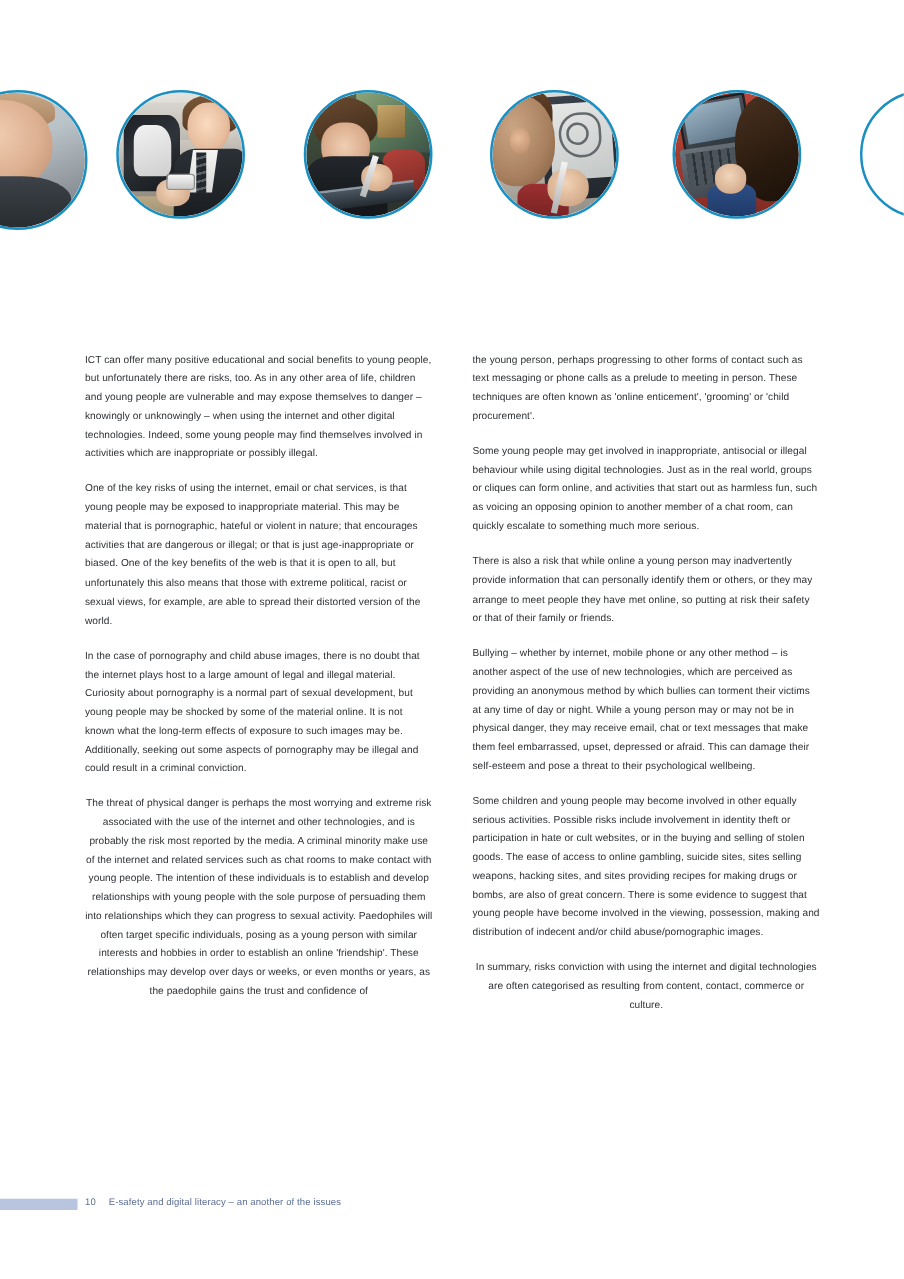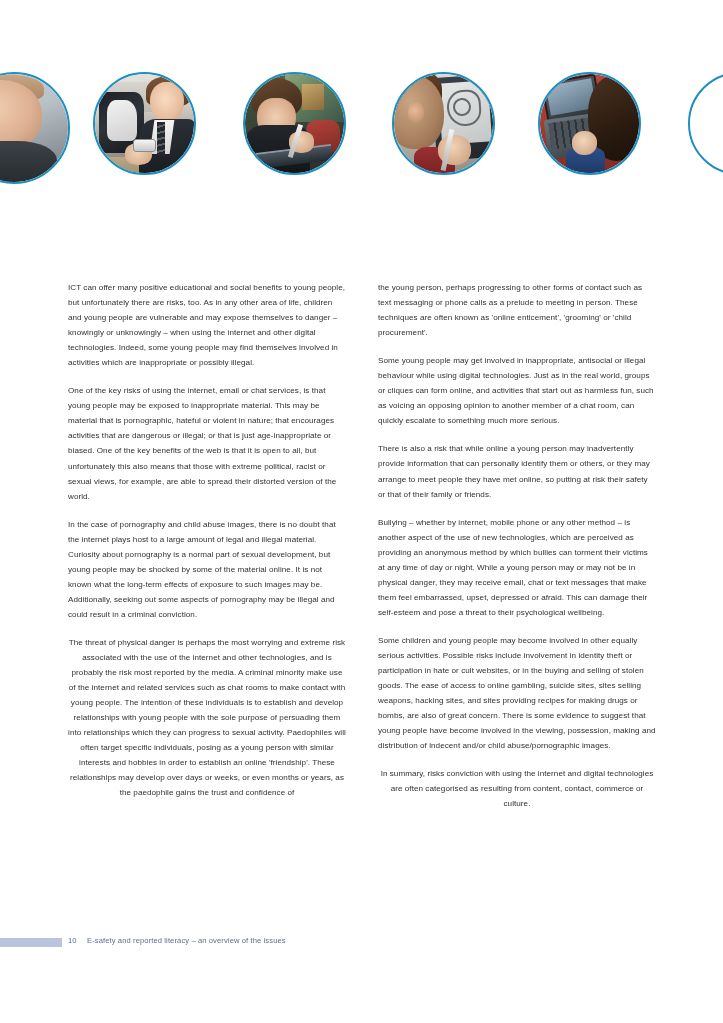--- a/index.html
+++ b/index.html
@@ -213,21 +213,21 @@
     margin: 0 0 13px 0;
     text-align: left;
     letter-spacing: 0.05px;
   }
   p.body-par:last-child { margin-bottom: 0; text-align: center; }
 
   
   #footer {
     position: absolute;
     left: 0;
-    top: 936px;
+    top: 957px;
     width: 717px;
     height: 18px;
   }
   #footer-bar {
     position: absolute;
     left: 0;
     top: 2px;
     width: 62px;
     height: 9px;
     background: #b9c4de;
@@ -348,14 +348,14 @@
     <p class="body-par">Bullying – whether by internet, mobile phone or any other method – is another aspect of the use of new technologies, which are perceived as providing an anonymous method by which bullies can torment their victims at any time of day or night. While a young person may or may not be in physical danger, they may receive email, chat or text messages that make them feel embarrassed, upset, depressed or afraid. This can damage their self-esteem and pose a threat to their psychological wellbeing.</p>
     <p class="body-par">Some children and young people may become involved in other equally serious activities. Possible risks include involvement in identity theft or participation in hate or cult websites, or in the buying and selling of stolen goods. The ease of access to online gambling, suicide sites, sites selling weapons, hacking sites, and sites providing recipes for making drugs or bombs, are also of great concern. There is some evidence to suggest that young people have become involved in the viewing, possession, making and distribution of indecent and/or child abuse/pornographic images.</p>
     <p class="body-par">In summary, risks conviction with using the internet and digital technologies are often categorised as resulting from content, contact, commerce or culture.</p>
   </div>
 
 </div>
 
 <div id="footer">
   <div id="footer-bar"></div>
   <span id="footer-page-number">10</span>
-  <span id="footer-title">E-safety and reported literacy – an overview of the issues</span>
+  <span id="footer-title">E-safety and digital literacy – an another of the issues</span>
 </div>
 
 </body></html>

